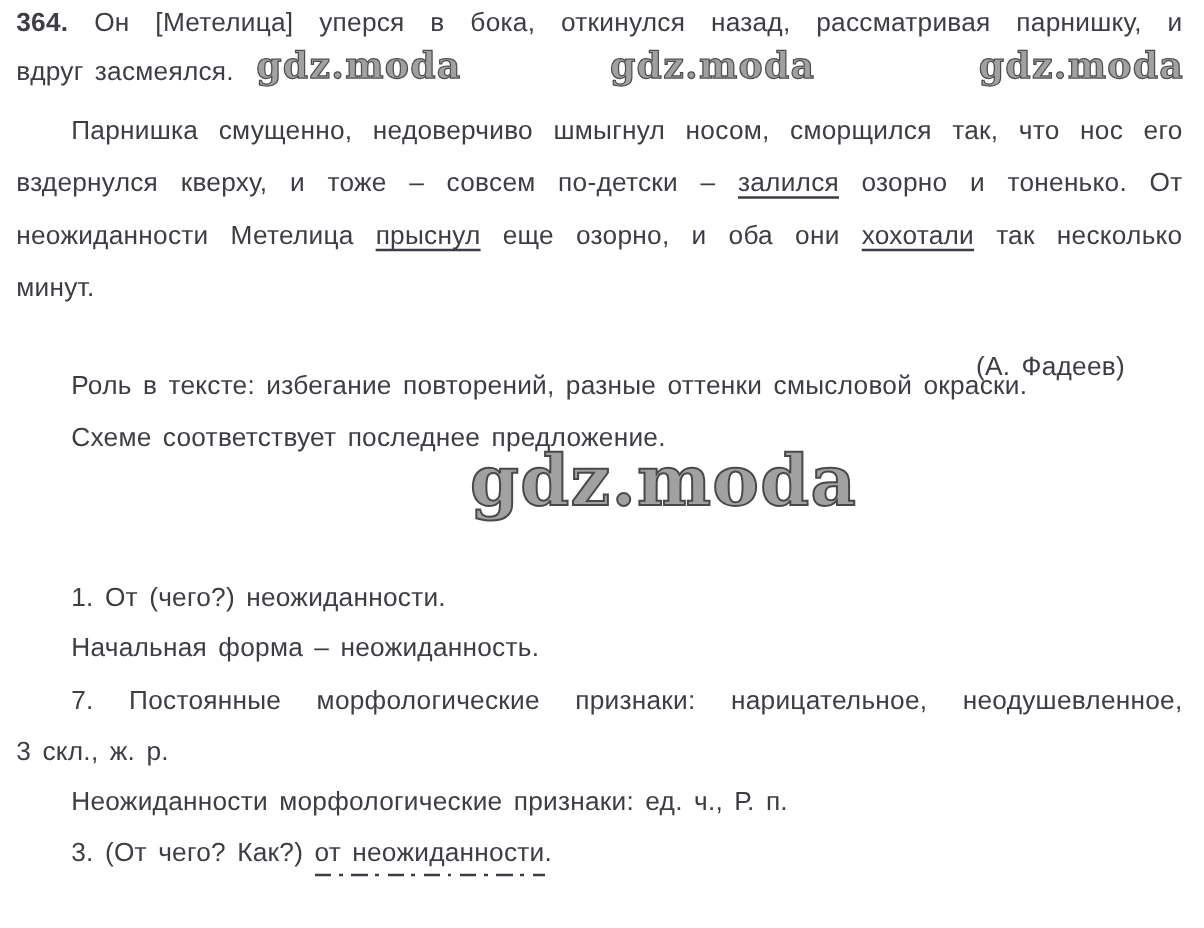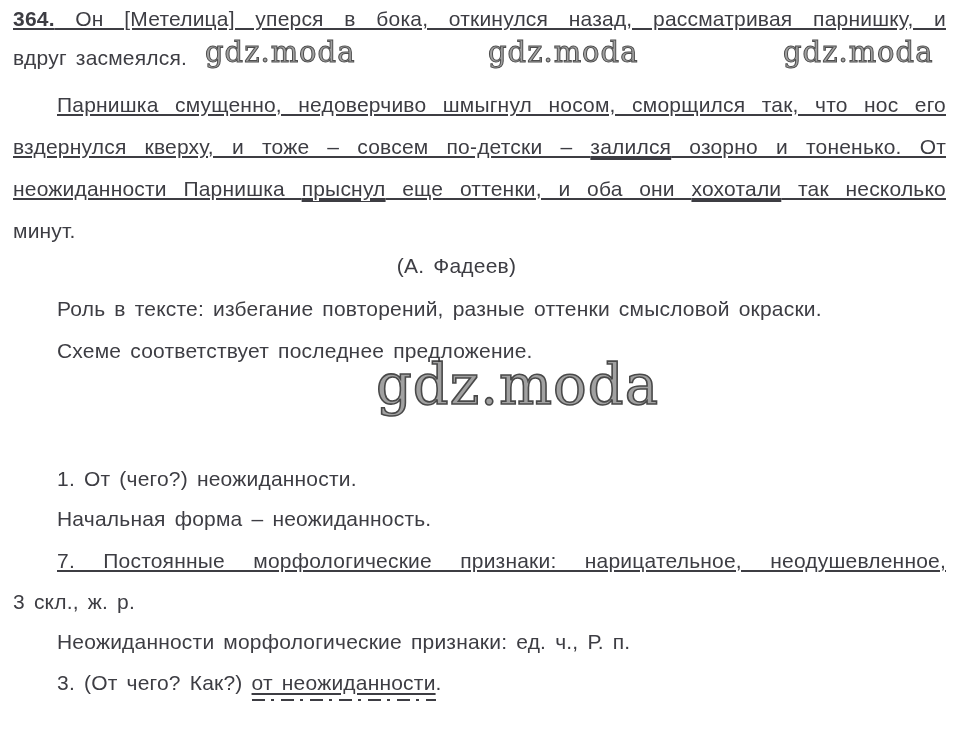--- a/index.html
+++ b/index.html
@@ -24,45 +24,43 @@
   .line {
     position: absolute;
     left: 13px;
     right: 17px;
     line-height: 28px;
     white-space: normal;
   }
   .just {
     text-align: justify;
     text-align-last: justify;
-    text-decoration: underline;
   }
   .indent { padding-left: 44px; }
-  .right-al { text-align: center; }
+  .right-al { text-align: right; margin-top: 28px; }
   .num { font-weight: 700; }
   .u {
     text-decoration: underline;
     text-underline-offset: 4px;
   }
   
   .adv {
-    text-decoration: underline;
     text-underline-offset: 3px;
     padding-bottom: 7px;
     background-image: repeating-linear-gradient(90deg,
       #3d3d43 0 13px, transparent 13px 19px,
       #3d3d43 19px 22px, transparent 22px 29px);
     background-position: 0 100%;
     background-size: 100% 2px;
     background-repeat: no-repeat;
   }
   .wm {
     position: absolute;
     font-family: "DejaVu Serif", "Liberation Serif", serif;
-    font-weight: 400;
+    font-weight: 700;
     color: #9a9a9a;
     -webkit-text-stroke: 1px #3f3f3f;
     letter-spacing: 1px;
     word-spacing: 0;
     white-space: nowrap;
     opacity: 0.92;
   }
   .wm-small { font-size: 29px; line-height: 32px; }
   .wm-big {
     font-size: 56px;
@@ -87,21 +85,21 @@
   <div class="wm wm-small" style="left:488px; top:36px"><span>gdz.moda</span></div>
   <div class="wm wm-small" style="left:783px; top:36px"><span>gdz.moda</span></div>
 
   <div class="line just" style="top:133px">
     <span>вздернулся кверху, и тоже – совсем по-детски – </span><span class="u">залился</span><span> озорно и тоненько. От</span>
   </div>
   <div class="line just indent" style="top:91px">
     <span>Парнишка смущенно, недоверчиво шмыгнул носом, сморщился так, что нос его</span>
   </div>
   <div class="line just" style="top:175px">
-    <span>неожиданности Парнишка </span><span class="u">прыснул</span><span> еще оттенки, и оба они </span><span class="u">хохотали</span><span> так несколько</span>
+    <span>неожиданности Метелица </span><span class="u">прыснул</span><span> еще озорно, и оба они </span><span class="u">хохотали</span><span> так несколько</span>
   </div>
   <div class="line" style="top:217px">
     <span>минут.</span>
   </div>
 
   <div class="line right-al" style="top:252px; right:63px">
     <span>(А. Фадеев)</span>
   </div>
 
   <div class="line indent" style="top:337px">

